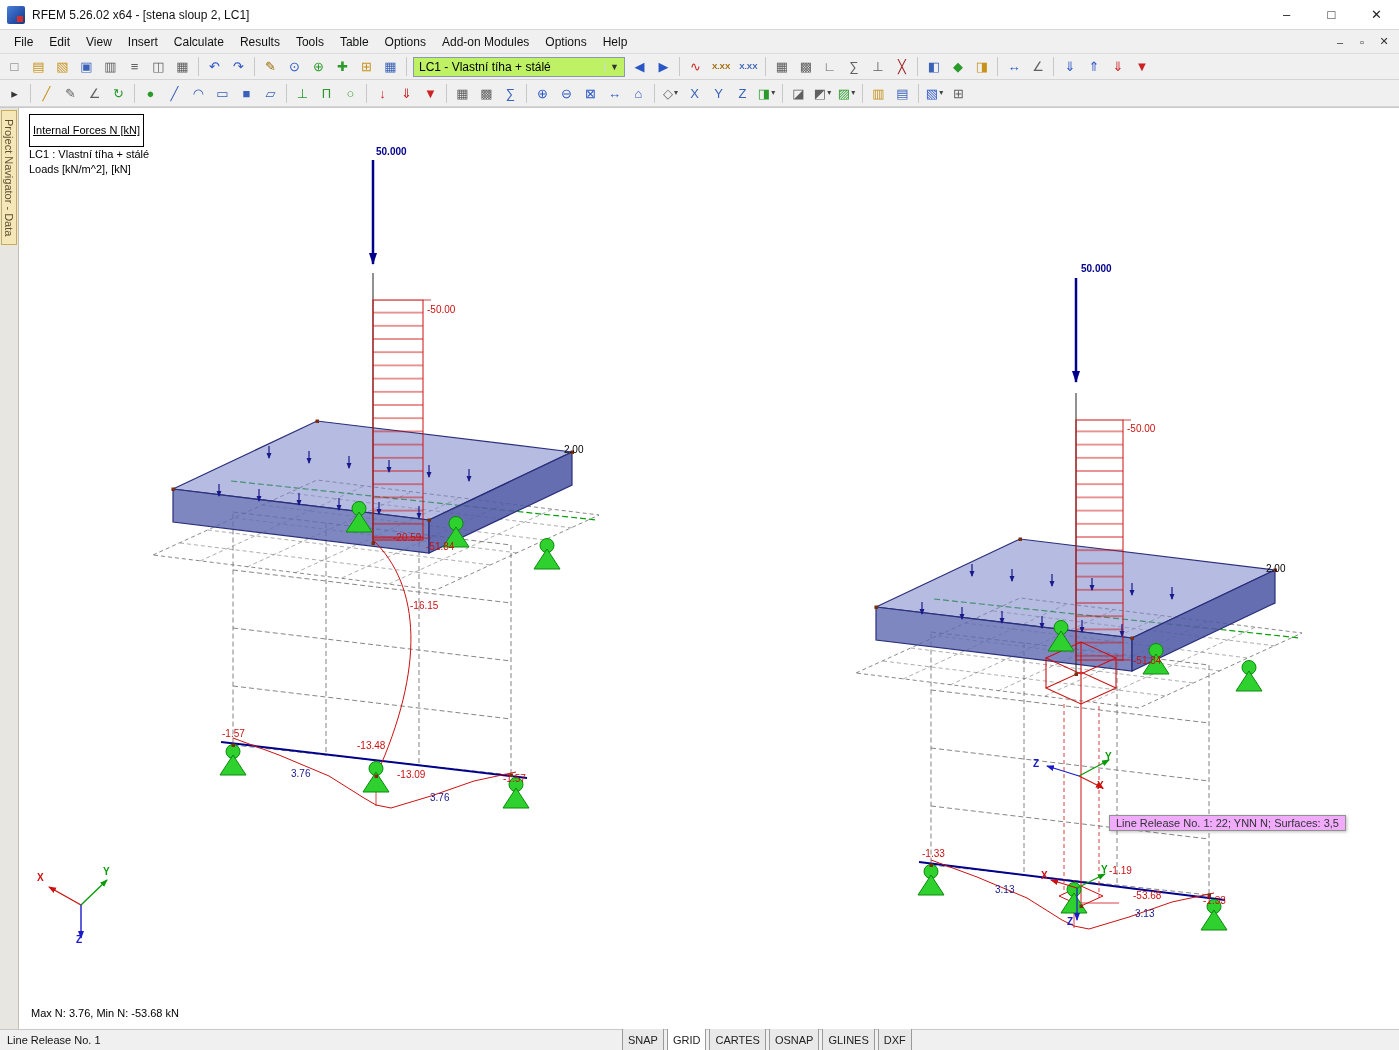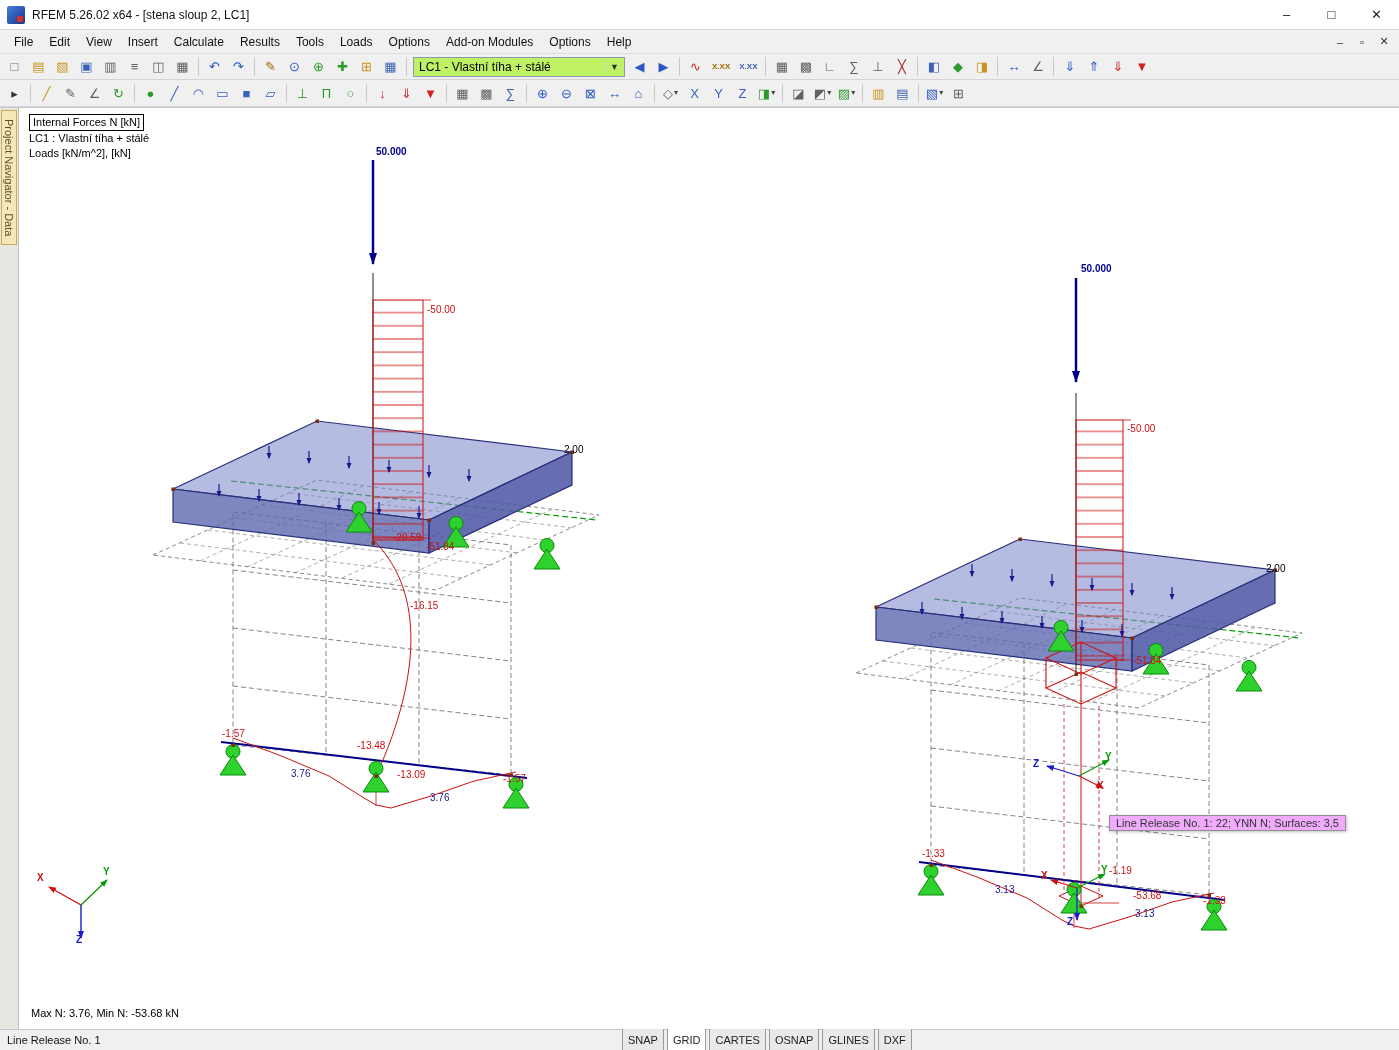--- a/index.html
+++ b/index.html
@@ -32,21 +32,21 @@
   .combo-text { flex:1; font-size:12px; white-space:nowrap; overflow:hidden; }
   .combo-caret { font-size:9px; color:#333; border-left:1px solid #cfd6dd; padding-left:4px; }
   
   .main { display:flex; height:922px; border-top:1px solid #c8c8c8; background:#fff; }
   .side-strip { flex:0 0 18px; background:#e8e6e0; border-right:1px solid #c2bfb4; }
   .side-tab { writing-mode:vertical-rl; background:#f5e7b8; border:1px solid #c9ab58; color:#5f5233;
     font-size:11px; padding:8px 1px; margin:2px 1px 0 1px; white-space:nowrap; }
   .canvas { position:relative; flex:1; background:#fff; overflow:hidden; }
   .canvas svg { position:absolute; left:0; top:0; }
   .info { position:absolute; left:10px; top:6px; font-size:11px; line-height:15px; }
-  .info .boxed { border:1px solid #000; padding:0 3px; display:inline-block; }
+  .info .boxed { border:1px solid #000; padding:8px 3px; display:inline-block;text-decoration:underline; }
   .maxmin { position:absolute; left:12px; bottom:10px; font-size:11px; }
   .tooltip { position:absolute; left:1090px; top:707px; background:#f0abfc; border:1px solid #909090;
     padding:1px 6px; font-size:11px; color:#333; box-shadow:1px 1px 3px rgba(0,0,0,0.25); white-space:nowrap; }
   .vlabel { position:absolute; font-size:10px; white-space:nowrap; }
   .lc-red   { color:#cc1111; }
   .lc-blue  { color:#00008b; font-weight:bold; }
   .lc-pos   { color:#1a1a8c; }
   .lc-black { color:#000; }
   .lc-xr { color:#cc1111; font-weight:bold; font-size:10px; }
   .lc-yg { color:#0a9a0a; font-weight:bold; font-size:10px; }
@@ -76,21 +76,21 @@
 <div class="menubar">
   <span style="display:flex">
 
   <span class="menu-item">File</span>
       <span class="menu-item">Edit</span>
       <span class="menu-item">View</span>
       <span class="menu-item">Insert</span>
       <span class="menu-item">Calculate</span>
       <span class="menu-item">Results</span>
       <span class="menu-item">Tools</span>
-      <span class="menu-item">Loads</span>
+      <span class="menu-item">Table</span>
       <span class="menu-item">Options</span>
       <span class="menu-item">Add-on Modules</span>
       <span class="menu-item">Options</span>
       <span class="menu-item">Help</span>
     </span>
   <span class="tb-spacer"></span>
   <span style="display:flex;margin-right:4px">
 
   <span class="mdi-btn">–</span>
       <span class="mdi-btn">▫</span>

